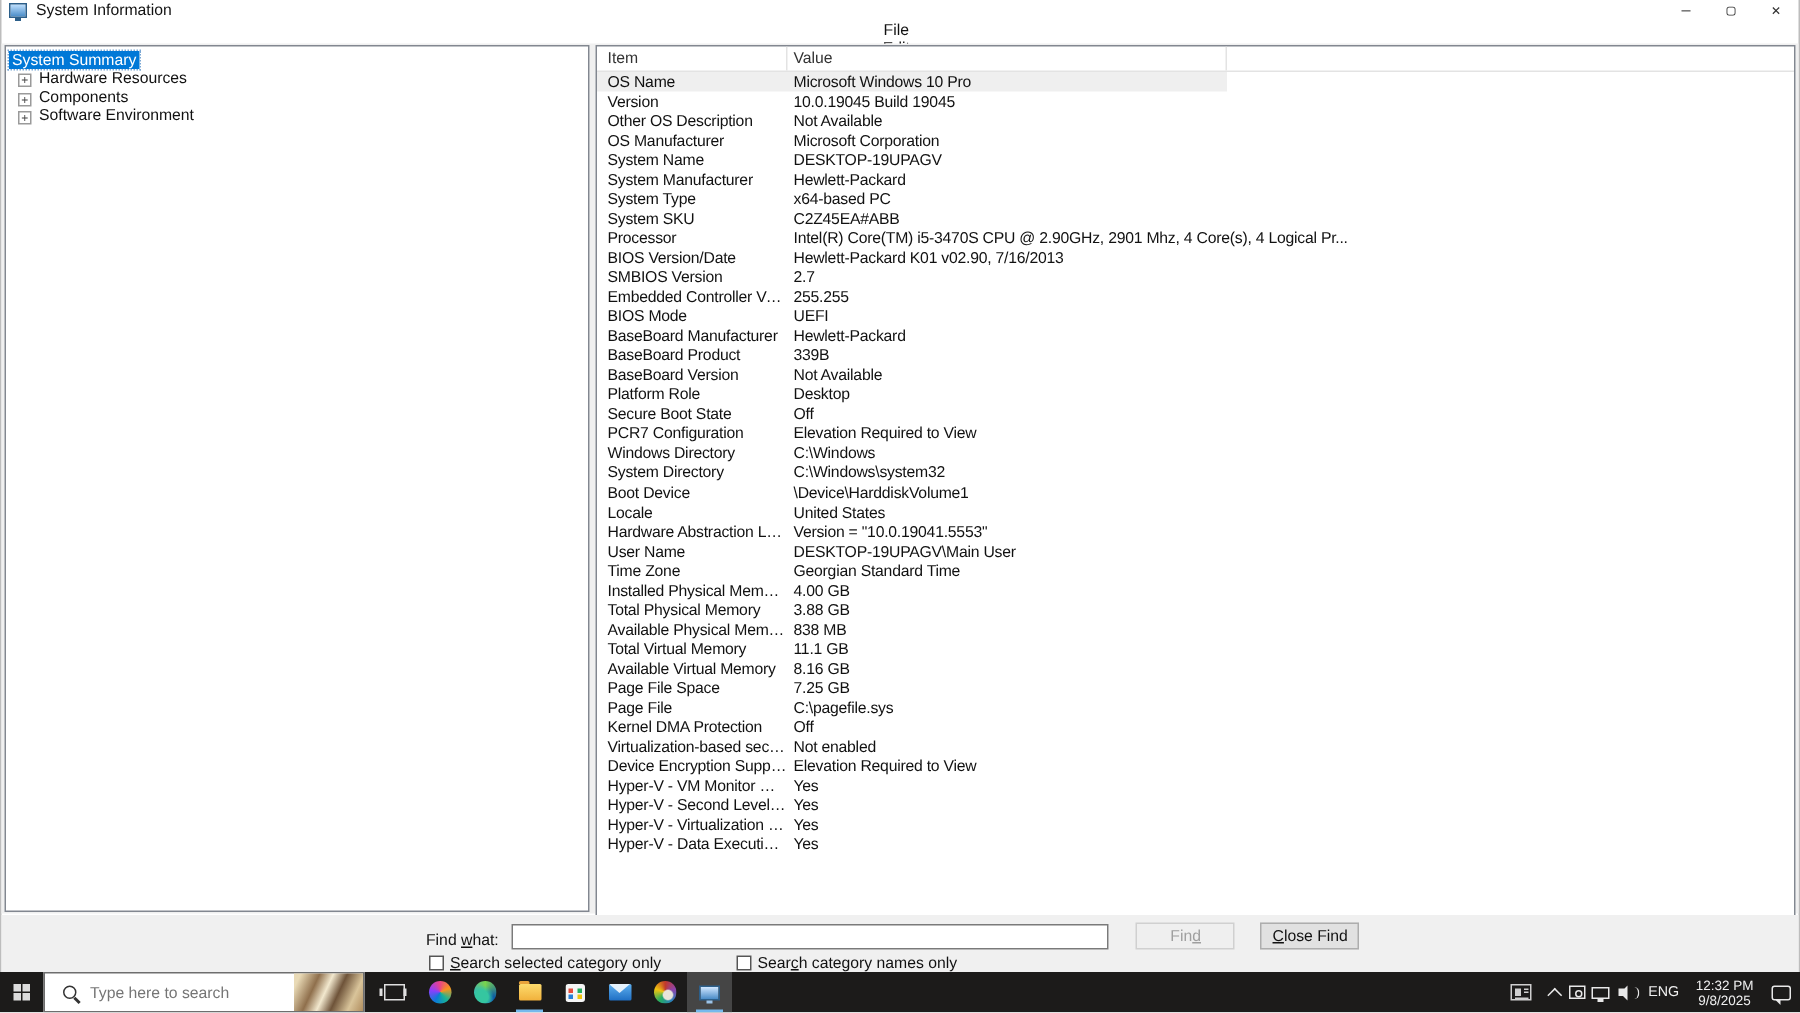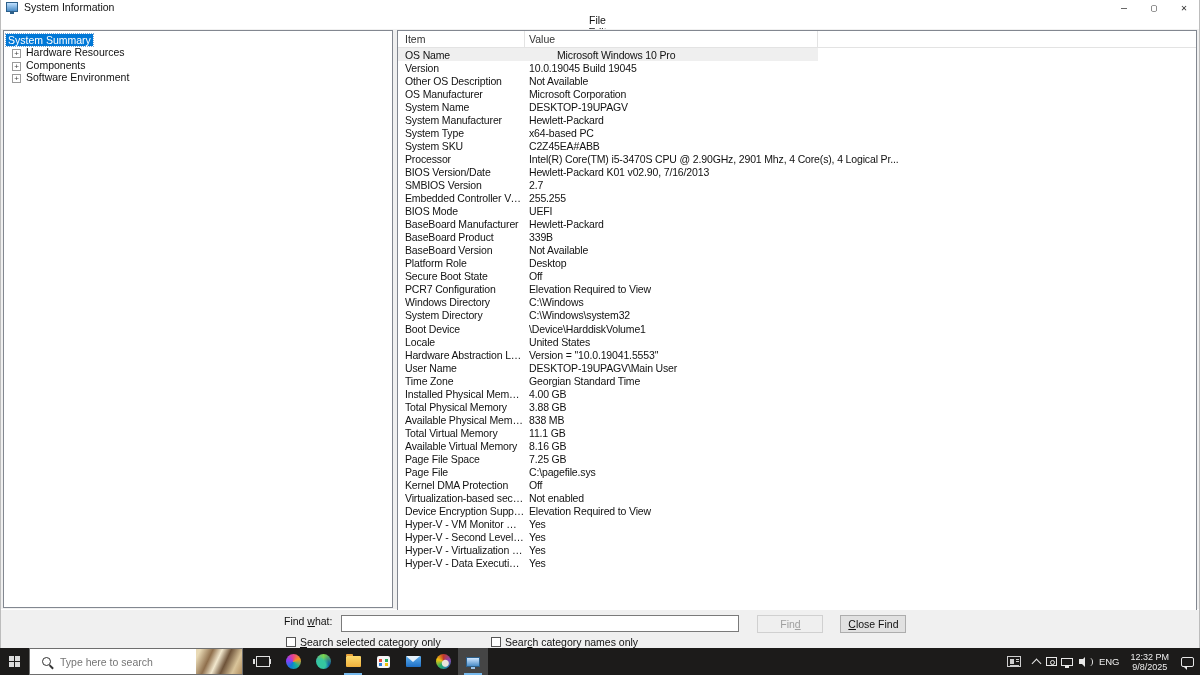--- a/index.html
+++ b/index.html
@@ -30,27 +30,27 @@
   .expand-box{width:9px;height:9px;border:1px solid #9a9a9a;background:#fff;margin-left:6px;margin-right:3px;
           font-size:8px;line-height:7px;text-align:center;color:#444;box-sizing:border-box;flex:none;}
 
   .table-panel{position:absolute;left:396px;top:1px;width:800px;height:592px;background:#fff;
           border:1px solid #828790;box-sizing:border-box;overflow:hidden;}
   .table-head{height:16px;display:flex;font-size:10.5px;color:#333;border-bottom:1px solid #e3e3e3;}
   .th{box-sizing:border-box;padding:2px 0 0 7px;border-right:1px solid #e3e3e3;}
   .th-item{width:127px;}
   .th-value{width:293px;padding-left:4px;}
   .trow{display:flex;align-items:center;height:13.05px;font-size:10.5px;color:#111;width:420px;letter-spacing:-0.15px;}
-  .trow.sel{background:#efefef;gap:28px;}
+  .trow.sel{background:#efefef;}
   .c-item{width:127px;flex:none;box-sizing:border-box;padding-left:7px;white-space:nowrap;overflow:hidden;text-overflow:ellipsis;}
   .c-val{flex:none;padding-left:4px;white-space:nowrap;}
 
   
   .find-bar{position:absolute;left:0;top:610px;width:1198px;height:38px;background:#f0f0f0;font-size:10.5px;color:#111;}
-  .find-row{position:absolute;left:283px;top:5px;display:flex;align-items:flex-start;}
+  .find-row{position:absolute;left:283px;top:5px;display:flex;align-items:flex-end;}
   .find-label{margin-right:9px;}
   .find-input{width:398px;height:17px;border:1px solid #7a7a7a;background:#fff;margin-right:18px;
           font-size:10.5px;padding:0 3px;box-sizing:border-box;font-family:"Liberation Sans",sans-serif;}
   .btn{height:18px;width:66px;box-sizing:border-box;text-align:center;line-height:16px;font-size:10.5px;}
   .btn-find{background:#efefef;border:1px solid #d0d0d0;color:#9f9f9f;margin-right:17px;}
   .btn-close{background:#e1e1e1;border:1px solid #adadad;color:#111;}
   .check-group{position:absolute;top:26px;display:flex;align-items:center;}
   .checkbox{width:10px;height:10px;border:1px solid #555;background:#fff;margin-right:4px;box-sizing:border-box;flex:none;}
   u{text-decoration:underline;}
 

